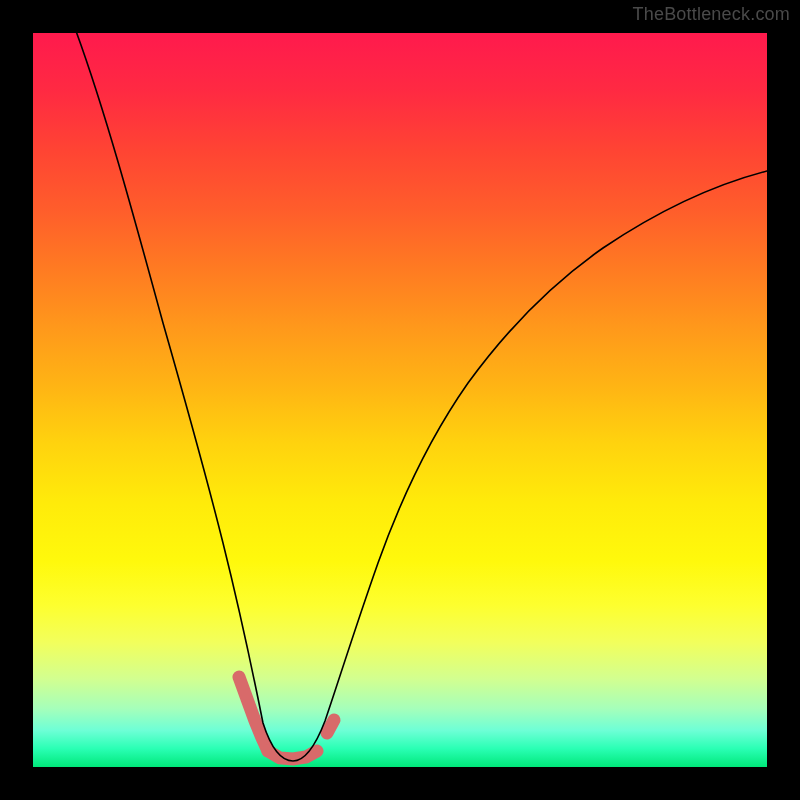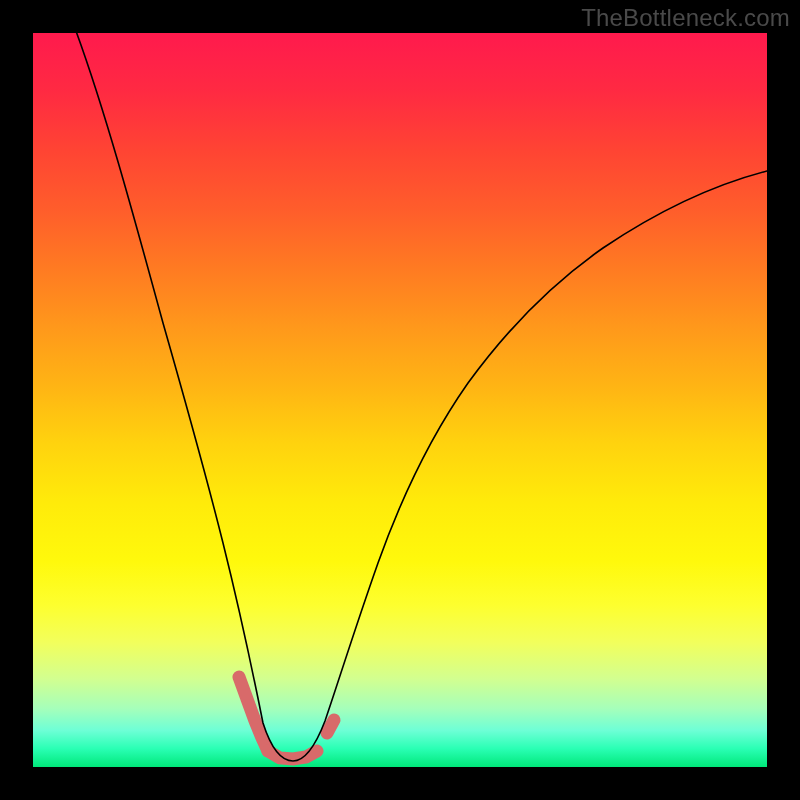--- a/index.html
+++ b/index.html
@@ -15,21 +15,21 @@
     position: relative;
     width: 800px;
     height: 800px;
     background: #000;
   }
   .watermark {
     position: absolute;
     top: 4px;
     right: 10px;
     color: #4a4a4a;
-    font-size: 24px;
+    font-size: 18px;
     font-weight: 500;
     letter-spacing: 0.2px;
     z-index: 5;
   }
   .plot-area {
     position: absolute;
     left: 33px;
     top: 33px;
     width: 734px;
     height: 734px;

